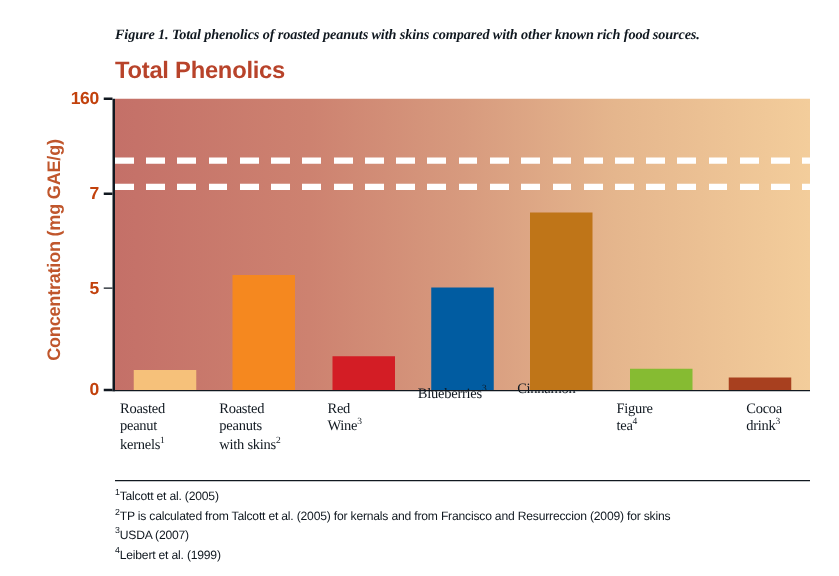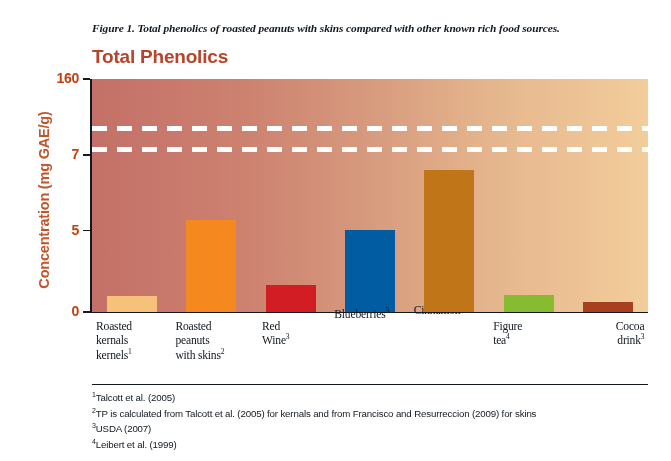--- a/index.html
+++ b/index.html
@@ -108,21 +108,21 @@
       <div class="tick" style="top: 311.2px;"></div>
       <div class="ticklabel" style="top: 303px;">0</div>
     </div>
   <div id="breaklines">
       <div class="breakline" style="top: 126px;"></div>
       <div class="breakline" style="top: 147px;"></div>
     </div>
   <div id="catlabels">
       <div class="catlabel" style="left: 96px; top: 320px; width: 73.4286px;">
         <div>Roasted</div>
-        <div>kernals</div>
+        <div>peanut</div>
         <div>kernels<sup>1</sup></div>
       </div>
       <div class="catlabel" style="left: 175.429px; top: 320px; width: 73.4286px;">
         <div>Roasted</div>
         <div>peanuts</div>
         <div>with skins<sup>2</sup></div>
       </div>
       <div class="catlabel" style="left: 262px; top: 320px; width: 73.4286px;">
         <div>Red</div>
         <div>Wine<sup>3</sup></div>
@@ -130,21 +130,21 @@
       <div class="catlabel" style="left: 334.286px; top: 308px; width: 73.4286px;">
         <div>Blueberries<sup>3</sup></div>
       </div>
       <div class="catlabel" style="left: 413.714px; top: 304px; width: 73.4286px;">
         <div>Cinnamon<sup>3</sup></div>
       </div>
       <div class="catlabel" style="left: 493.143px; top: 320px; width: 73.4286px;">
         <div>Figure</div>
         <div>tea<sup>4</sup></div>
       </div>
-      <div class="catlabel" style="left: 571px; top: 320px; width: 73.4286px; text-align: right;">
+      <div class="catlabel" style="left: 597px; top: 320px; width: 73.4286px;">
         <div>Cocoa</div>
         <div>drink<sup>3</sup></div>
       </div>
     </div>
 
   <div class="footrule"></div>
   <div class="footnotes" id="footnotes">
       <div class="footnote"><sup>1</sup>Talcott et al. (2005)</div>
       <div class="footnote"><sup>2</sup>TP is calculated from Talcott et al. (2005) for kernals and from Francisco and Resurreccion (2009) for skins</div>
       <div class="footnote"><sup>3</sup>USDA (2007)</div>

